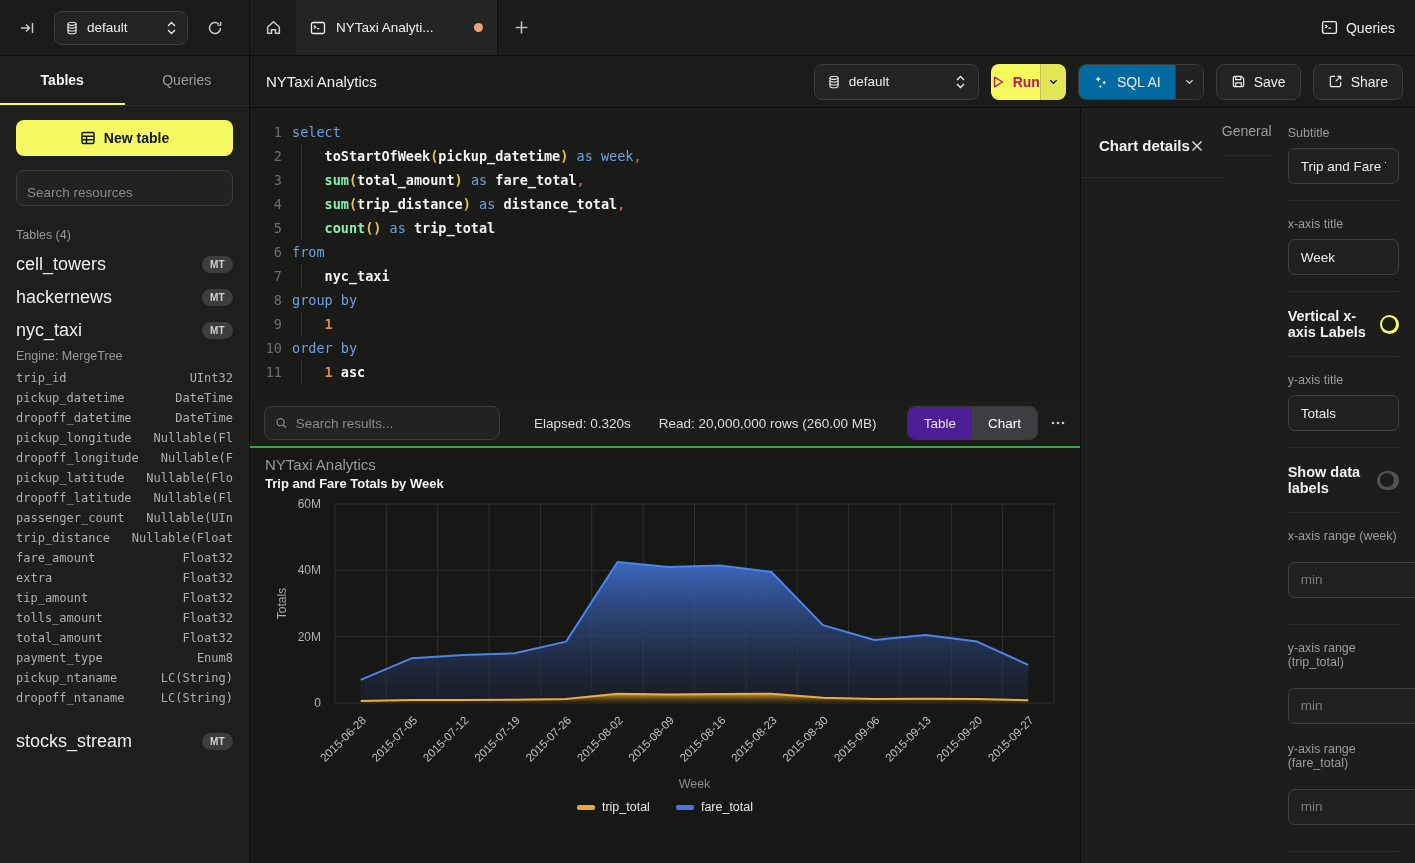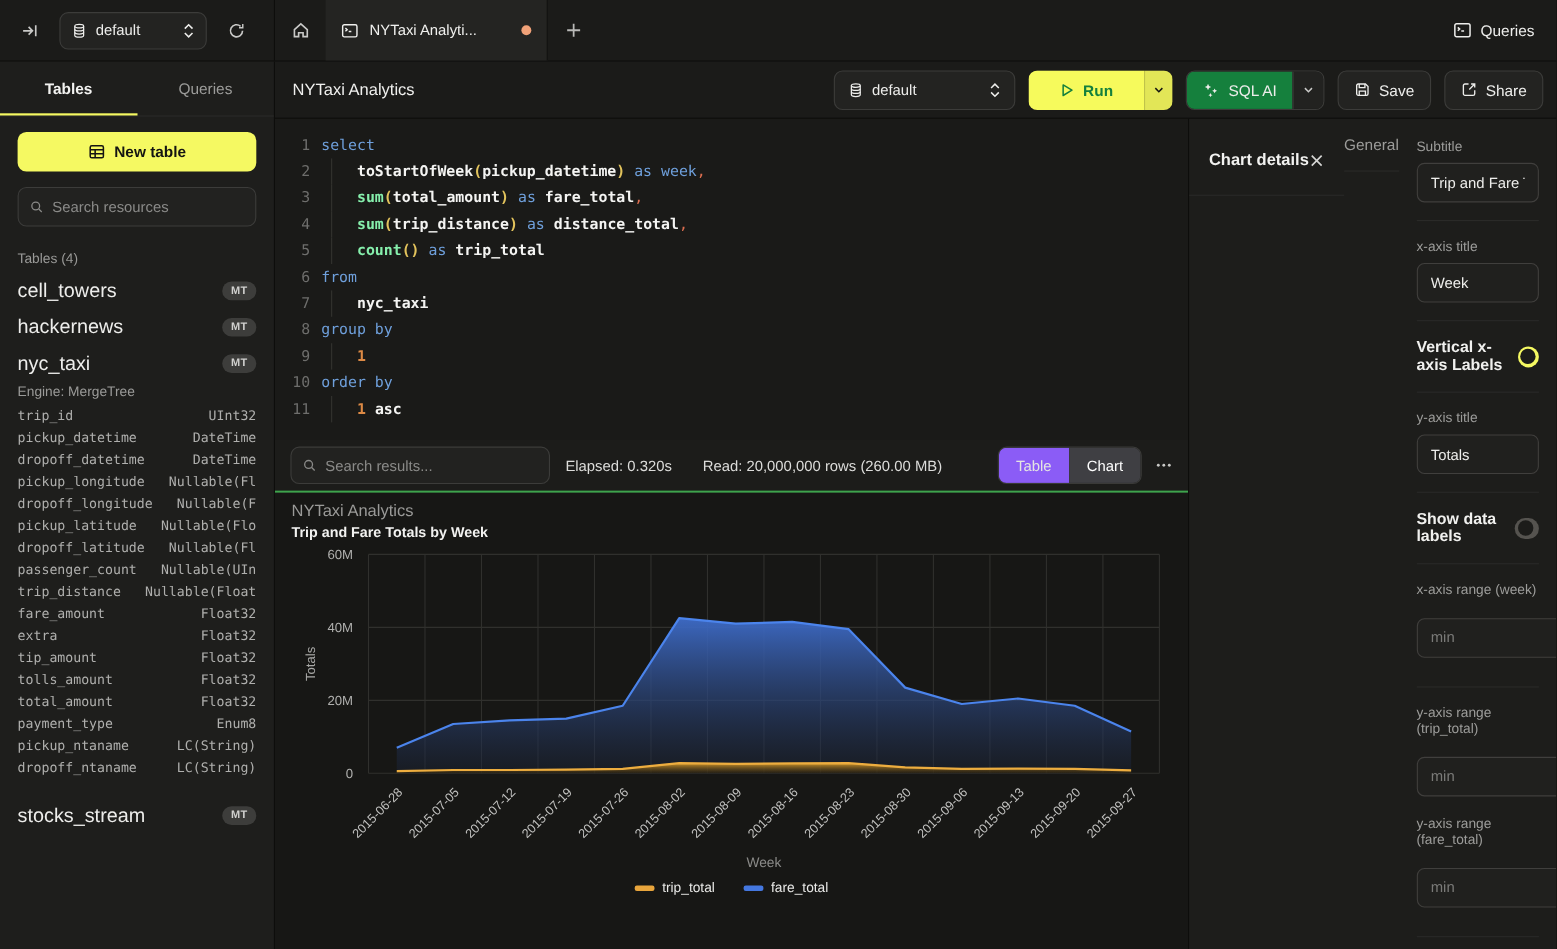--- a/index.html
+++ b/index.html
@@ -29,21 +29,21 @@
   .right-area { width:1165px; display:flex; flex-direction:column; }
 
   
   .side-tabs { display:flex; height:50px; border-bottom:1px solid var(--panel-border); flex:none; }
   .side-tab { flex:1; display:flex; align-items:center; justify-content:center; font-size:14px; color:#9C9C9A;
     border:none; background:none; border-bottom:2px solid transparent; cursor:pointer; }
   .side-tab.active { color:#F2F2F0; font-weight:bold; border-bottom-color:var(--accent); }
   .new-table-btn { margin:14px 16px 0; height:36px; background:var(--accent); color:#141412; font-size:14px; font-weight:600;
     border:none; border-radius:8px; display:flex; align-items:center; justify-content:center; gap:8px; cursor:pointer; }
   .side-search { margin:14px 16px 0; height:36px; background:#222220; border:1px solid #3C3C3A; border-radius:8px;
-    display:flex; align-items:center; gap:8px; padding:5px 10px; color:#8A8A88; }
+    display:flex; align-items:center; gap:8px; padding:5px 10px; color:#8A8A88;flex-direction:column; }
   .side-search input { background:none; border:none; outline:none; color:#E8E8E6; font-size:13.5px; width:100%; }
   .side-search input::placeholder { color:#8A8A88; }
   .side-section { margin:22px 16px 6px; font-size:12.5px; color:#9A9A98; }
   .table-list { overflow:hidden; }
   .table-row { display:flex; align-items:center; height:33px; padding:0 16px; cursor:pointer; }
   .table-row .tname { font-size:18px; color:#EDEDEB; }
   .badge { margin-left:auto; background:#3D3D3B; color:#D0D0CE; font-size:10px; font-weight:bold;
     border-radius:9px; padding:3px 8px; letter-spacing:.3px; }
   .engine-line { padding:2px 16px 8px; font-size:12.5px; color:#9A9A98; }
   .col-row { display:flex; justify-content:space-between; padding:0 16px; height:20px; align-items:flex-start;
@@ -52,26 +52,26 @@
 
   
   .main-header { height:52px; display:flex; align-items:center; padding:0 12px 0 16px;
     background:#1B1B19; border-bottom:1px solid #0D0D0B; flex:none; }
   .main-title { font-size:15px; color:#F0F0EE; }
   .toolbar { margin-left:auto; display:flex; align-items:center; gap:12px; }
   .tb-select { display:flex; align-items:center; gap:8px; width:165px; height:36px; background:#232321;
     border:1px solid #3C3C3A; border-radius:8px; padding:0 12px; font-size:13.5px; color:#EDEDEB; }
   .tb-select .grow { flex:1; }
   .run-split { display:flex; height:36px; border-radius:8px; overflow:hidden; cursor:pointer; }
-  .run-main { display:flex; align-items:center; gap:8px; padding:0 28px; background:#F6FA5C; color:#15803d;
+  .run-main { display:flex; align-items:center; gap:8px; padding:0 0; background:#F6FA5C; color:#be185d;
     font-size:14px; font-weight:600; border:none; }
   .run-caret { width:26px; background:#E2E657; border:none; border-left:1px solid rgba(0,0,0,.15);
     display:flex; align-items:center; justify-content:center; color:#141412; }
   .ghost-split { display:flex; height:36px; border:1px solid #3C3C3A; border-radius:8px; overflow:hidden; }
-  .ghost-main { display:flex; align-items:center; gap:8px; padding:0 14px; background:#15803d; color:#EDEDEB;
+  .ghost-main { display:flex; align-items:center; gap:8px; padding:0 14px; background:#0369a1; color:#EDEDEB;
     font-size:14px; border:none; cursor:pointer; }
   .ghost-caret { width:28px; background:#222220; border:none; border-left:1px solid #3C3C3A;
     display:flex; align-items:center; justify-content:center; color:#C9C9C7; cursor:pointer; }
   .ghost-btn { display:flex; align-items:center; gap:8px; height:36px; padding:0 14px; background:#232321;
     border:1px solid #3C3C3A; border-radius:8px; color:#EDEDEB; font-size:14px; cursor:pointer; }
 
   .main-row { display:flex; flex:1; min-height:0; }
   .main-col { width:830px; flex:none; display:flex; flex-direction:column; }
 
   
@@ -86,24 +86,24 @@
   .tk-id { color:#F4F4F2; font-weight:600; }
   .tk-c  { color:#DD6E4F; }
   .tk-n  { color:#DD8A45; font-weight:600; }
 
   
   .results-bar { height:46px; background:#1C1C1A; display:flex; align-items:center; padding:0 14px; flex:none; }
   .res-search { width:236px; height:34px; background:#222220; border:1px solid #3C3C3A; border-radius:8px;
     display:flex; align-items:center; gap:8px; padding:0 10px; color:#8A8A88; }
   .res-search input { background:none; border:none; outline:none; color:#E8E8E6; font-size:13.5px; width:100%; }
   .res-search input::placeholder { color:#8A8A88; }
-  .stat { font-size:13.5px; color:#DCDCDA; margin-left:14px; }
+  .stat { font-size:13.5px; color:#DCDCDA; margin-left:34px; }
   .stat + .stat { margin-left:28px; }
   .view-toggle { margin-left:auto; display:flex; height:34px; border:1px solid #3A3A38; border-radius:8px; overflow:hidden; }
-  .seg { padding:0 16px; display:flex; align-items:center; font-size:13.5px; color:#E4E4E2; background:#8b5cf6; border:none; cursor:pointer; }
+  .seg { padding:0 16px; display:flex; align-items:center; font-size:13.5px; color:#E4E4E2; background:#4c1d95; border:none; cursor:pointer; }
   .seg.active { background:#3F3F43; color:#FFFFFF; }
   .ellipsis-btn { margin-left:12px; color:#C9C9C7; background:none; border:none; font-size:16px; letter-spacing:1px; cursor:pointer; }
   .green-line { height:2px; background:var(--green); flex:none; }
 
   
   .chart-panel { flex:1; background:#171715; position:relative; overflow:hidden; }
   .chart-title { position:absolute; left:15px; top:8px; font-size:15px; color:#9A9A98; }
   .chart-subtitle { position:absolute; left:15px; top:28px; font-size:13px; font-weight:bold; color:#F2F2F0; }
   .chart-legend { position:absolute; left:0; right:0; top:352px; display:flex; justify-content:center; gap:26px; }
   .legend-item { display:flex; align-items:center; gap:7px; font-size:12.5px; color:#E8E8E6; }

